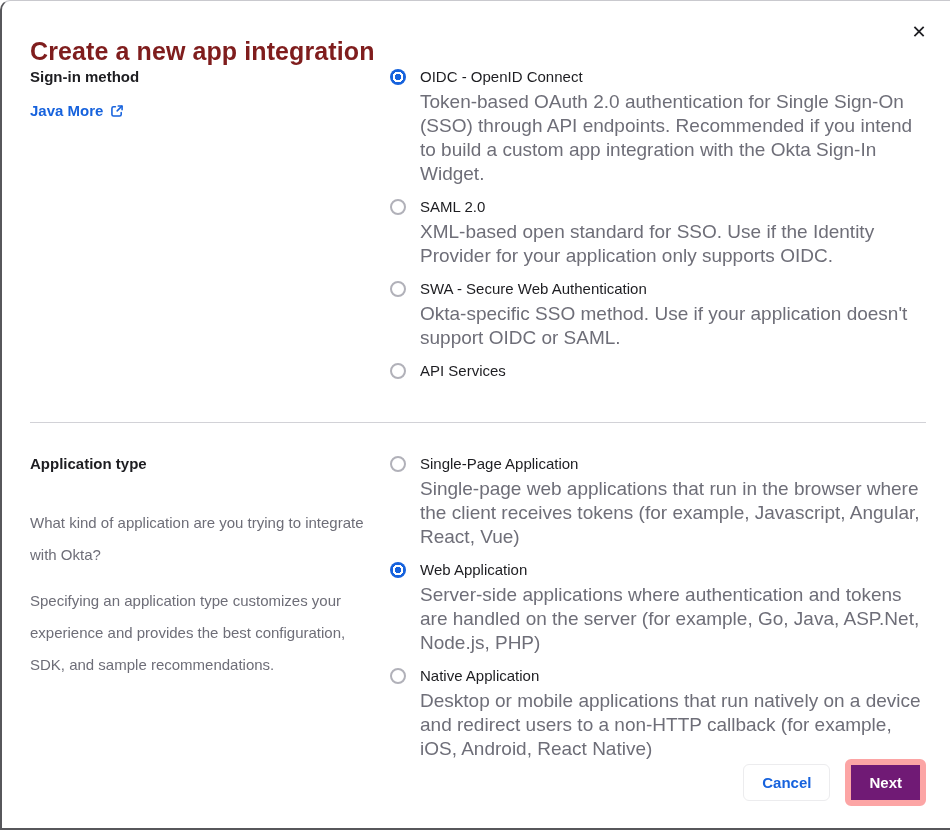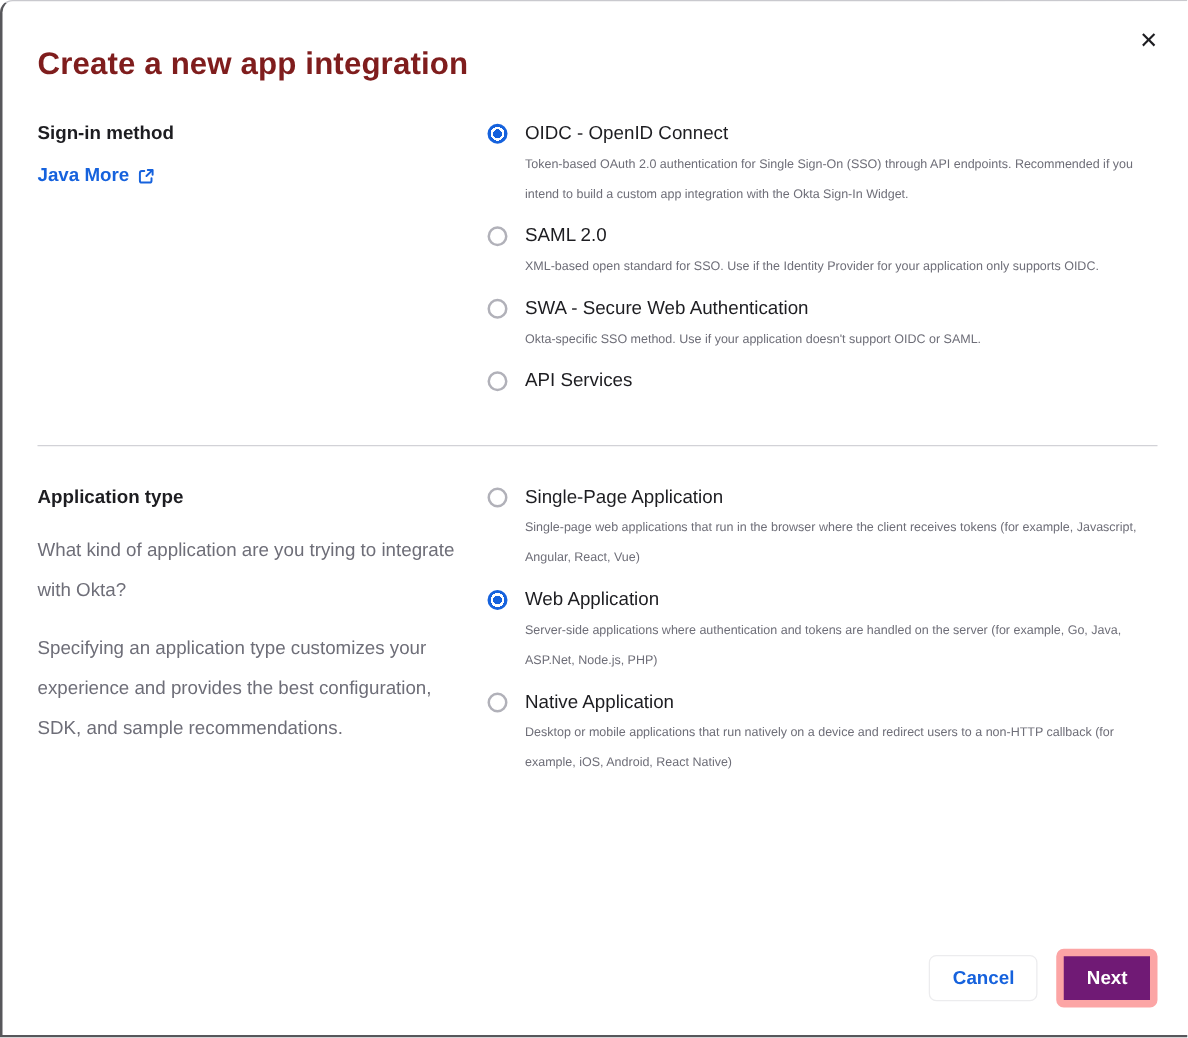--- a/index.html
+++ b/index.html
@@ -40,42 +40,41 @@
     padding-top: 36px;
     font-size: 25px;
     font-weight: 700;
     letter-spacing: 0.1px;
     color: #7f1d1d;
   }
   .section {
     display: grid;
     grid-template-columns: 340px 1fr;
     column-gap: 20px;
-    margin-top: 30px;
   }
   .section-heading {
     font-size: 15px;
     font-weight: 700;
     color: #1d1d21;
     line-height: 22px;
   }
   .learn-more {
     display: inline-flex;
     align-items: center;
     gap: 7px;
     margin-top: 14px;
     font-size: 15px;
     font-weight: 700;
     color: #1662dd;
     text-decoration: none;
     cursor: pointer;
   }
   .learn-more svg { display: block; }
   .left-para {
-    margin-top: 16px;
+    margin-top: 32px;
     font-size: 15px;
     line-height: 32px;
     color: #6e6e78;
   }
   .left-para + .left-para { margin-top: 14px; }
   .options { display: flex; flex-direction: column; }
   .option {
     display: grid;
     grid-template-columns: 16px 1fr;
     column-gap: 14px;
@@ -94,21 +93,21 @@
     border: none;
     background: radial-gradient(circle, #1662dd 0 3.5px, #ffffff 3.5px 5.5px, #1662dd 5.5px 8px);
   }
   .option-label {
     font-size: 15px;
     font-weight: 500;
     color: #1d1d21;
     line-height: 22px;
   }
   .option-desc {
-    font-size: 10px;
+    font-size: 19px;
     line-height: 24px;
     color: #6e6e78;
     margin-top: 2px;
     max-width: 502px;
   }
   .divider {
     border: none;
     border-top: 1px solid #d2d2d7;
     margin: 30px 0 0 0;
   }

